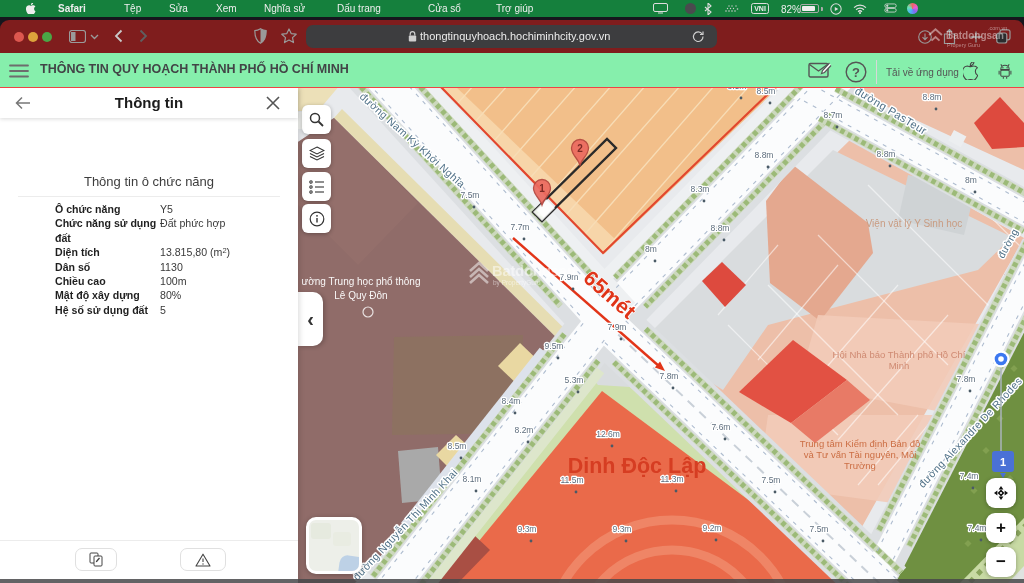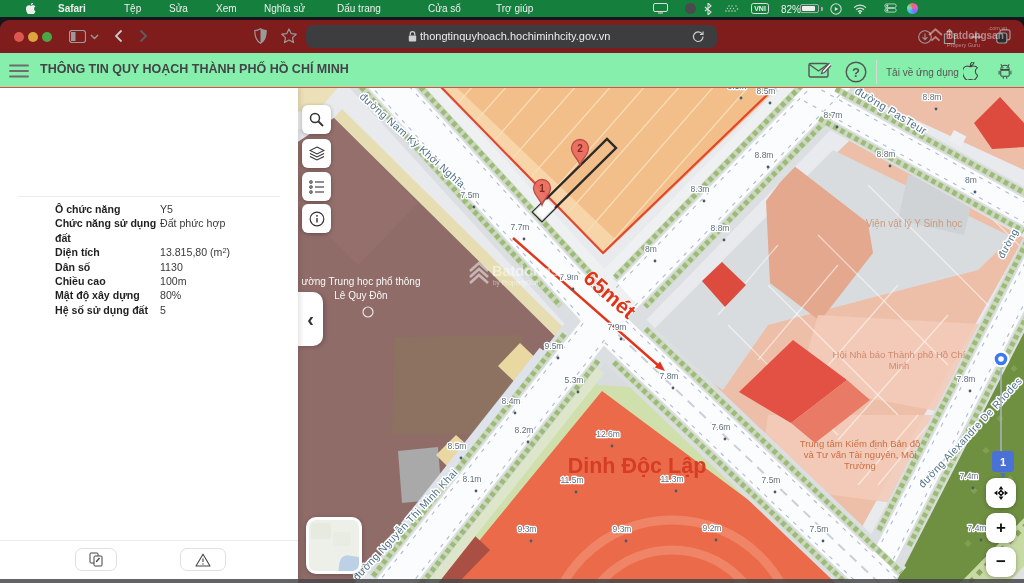--- a/index.html
+++ b/index.html
@@ -401,20 +401,30 @@
 </g>
 <line x1="703" y1="282" x2="703" y2="367" stroke="#aab4bc" stroke-width="1.5"></line>
 <circle cx="703" cy="274" r="8.5" fill="#ffffff"></circle>
 <circle cx="703" cy="274" r="6.3" fill="#3c78f0"></circle>
 <circle cx="703" cy="274" r="2.8" fill="#ffffff"></circle>
 <rect x="694" y="366" width="22" height="21" rx="3" fill="#4a71d6"></rect>
 <polygon points="702,388 708,388 705,393" fill="#4a71d6"></polygon>
 <text x="705" y="381" text-anchor="middle" font-size="11" font-weight="bold" fill="#ffffff">1</text>
 </svg></div>
 <div id="panel">
+<div style="position:absolute;left:0;top:0;width:298px;height:30px;background:#fff;box-shadow:0 1px 4px rgba(0,0,0,0.15)">
+<svg style="position:absolute;left:15px;top:8px" width="16" height="14" viewBox="0 0 16 14">
+        <path d="M7,1.5 L1.5,7 L7,12.5 M1.5,7 L15,7" stroke="#777" stroke-width="1.5" fill="none"></path>
+      </svg>
+<span style="position:absolute;left:149px;top:6px;transform:translateX(-50%);font-size:15px;font-weight:bold;color:#1c1c1c">Thông tin</span>
+<svg style="position:absolute;left:265px;top:7px" width="16" height="16" viewBox="0 0 16 16">
+        <path d="M2,2 L14,14 M14,2 L2,14" stroke="#555" stroke-width="1.6"></path>
+      </svg>
+</div>
+<div style="position:absolute;left:0;top:86px;width:298px;text-align:center;font-size:13px;color:#3d3d3d">Thông tin ô chức năng</div>
 <div style="position:absolute;left:18px;top:108px;width:262px;height:1px;background:#ececec"></div>
 <div style="position:absolute;left:55px;top:114px;font-size:10.6px;color:#3a3a3a;line-height:14.4px">
 <div style="position:absolute;left:0;width:116px;font-weight:bold;color:#1f1f1f">Ô chức năng<br>Chức năng sử dụng<br>đất<br>Diện tích<br>Dân số<br>Chiều cao<br>Mật độ xây dựng<br>Hệ số sử dụng đất</div>
 <div style="position:absolute;left:105px;width:130px">Y5<br>Đất phức hợp<br><br>13.815,80 (m<span style="font-size:7.5px;vertical-align:3.5px;line-height:0">2</span>)<br>1130<br>100m<br>80%<br>5</div>
 </div>
 <div style="position:absolute;left:0;top:452px;width:298px;height:43px;border-top:1px solid #ececec">
 <div style="position:absolute;left:75px;top:7px;width:42px;height:23px;border:1px solid #e0e0e0;border-radius:7px;display:flex;align-items:center;justify-content:center">
 <svg width="15" height="15" viewBox="0 0 15 15">
           <g fill="none" stroke="#444" stroke-width="1">
             <rect x="1" y="1" width="8" height="10" rx="1"></rect>

